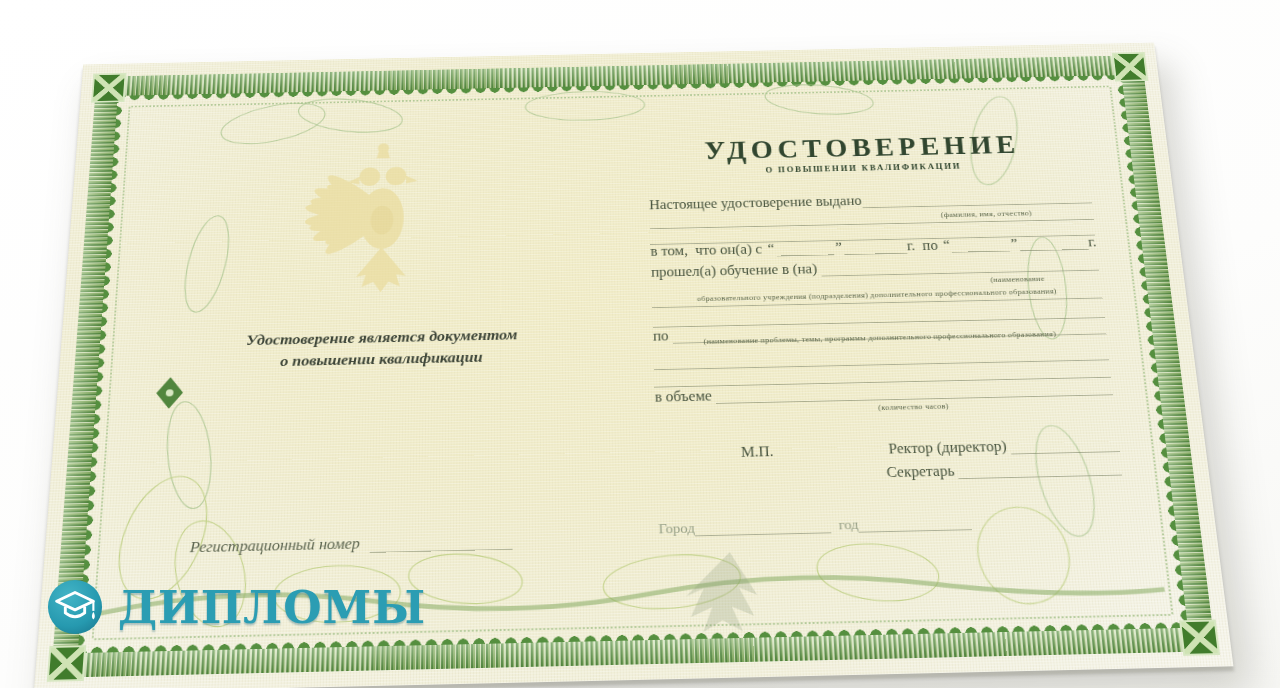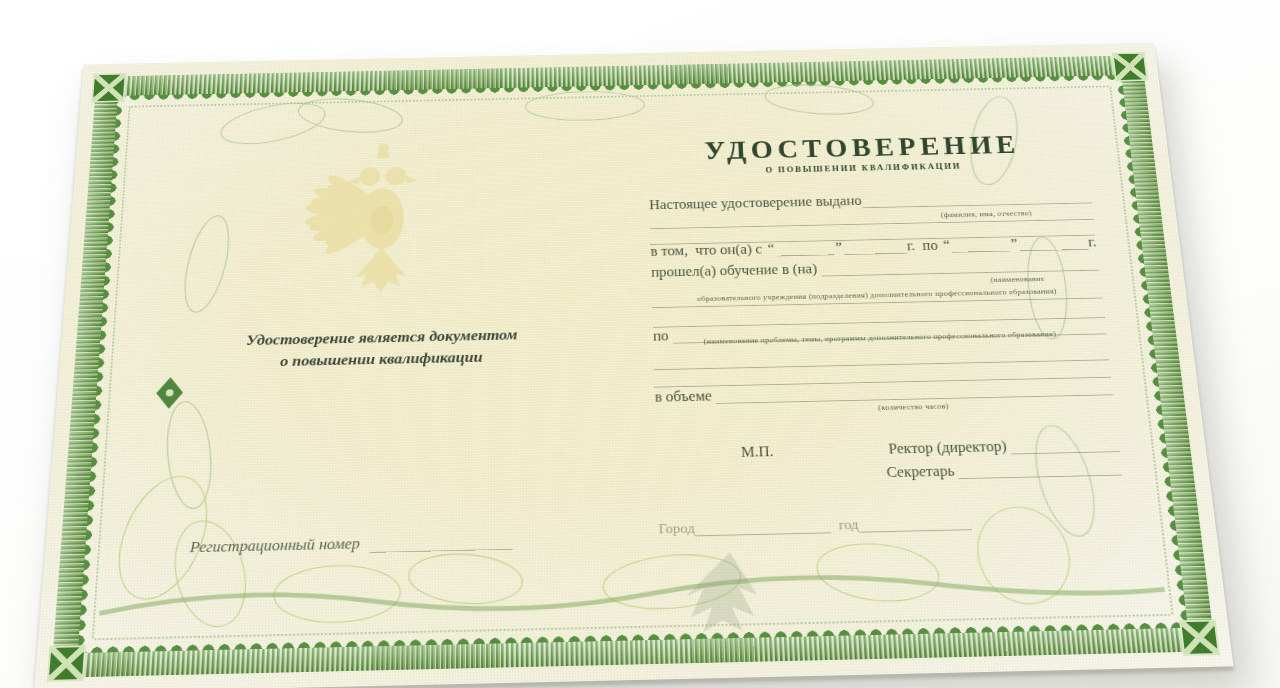--- a/index.html
+++ b/index.html
@@ -243,13 +243,30 @@
 
       <div class="row faint" style="top:554px;right:160px;font-size:15px">
         <span class="lbl">Город</span>
         <span class="line" style="flex:1.2"></span>
         <span class="lbl" style="padding-left:8px">год</span>
         <span class="line"></span>
       </div>
     </div>
   </div>
 
+  <div class="brand">
+    <svg class="brand-badge" viewBox="0 0 60 60">
+      <defs>
+        <radialGradient id="bg" cx="38%" cy="30%" r="80%">
+          <stop offset="0%" stop-color="#43b4c6"></stop>
+          <stop offset="70%" stop-color="#2699af"></stop>
+          <stop offset="100%" stop-color="#1d7f96"></stop>
+        </radialGradient>
+      </defs>
+      <circle cx="30" cy="30" r="28" fill="url(#bg)"></circle>
+      <polygon points="30,15 49,24 30,33 11,24" fill="none" stroke="#ffffff" stroke-width="3" stroke-linejoin="round"></polygon>
+      <path d="M20,29.5 v6.5 q10,8 20,0 v-6.5" fill="none" stroke="#ffffff" stroke-width="3"></path>
+      <path d="M49,24 v10" stroke="#ffffff" stroke-width="2.2" fill="none"></path>
+      <path d="M49,35 q-3.2,5.5 0,8 q3.2,-2.5 0,-8" fill="#ffffff"></path>
+    </svg>
+    <span class="brand-name">ДИПЛОМЫ</span>
+  </div>
 </div>
 
 </body></html>

